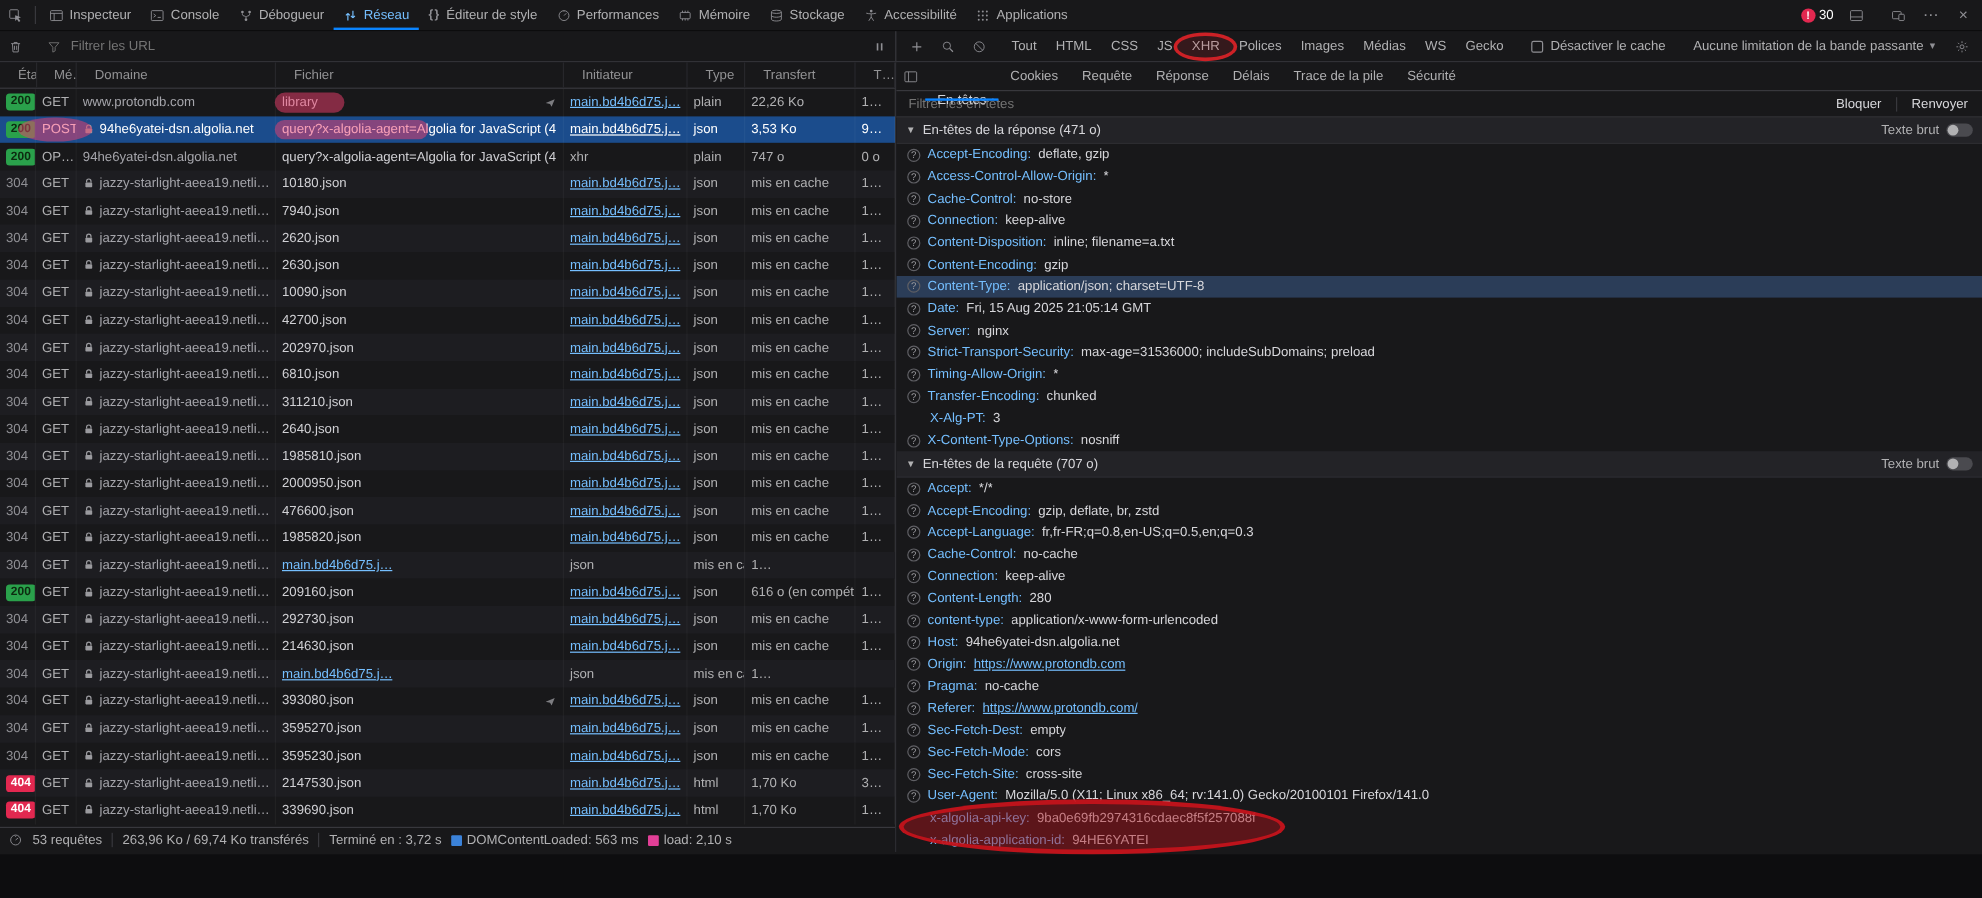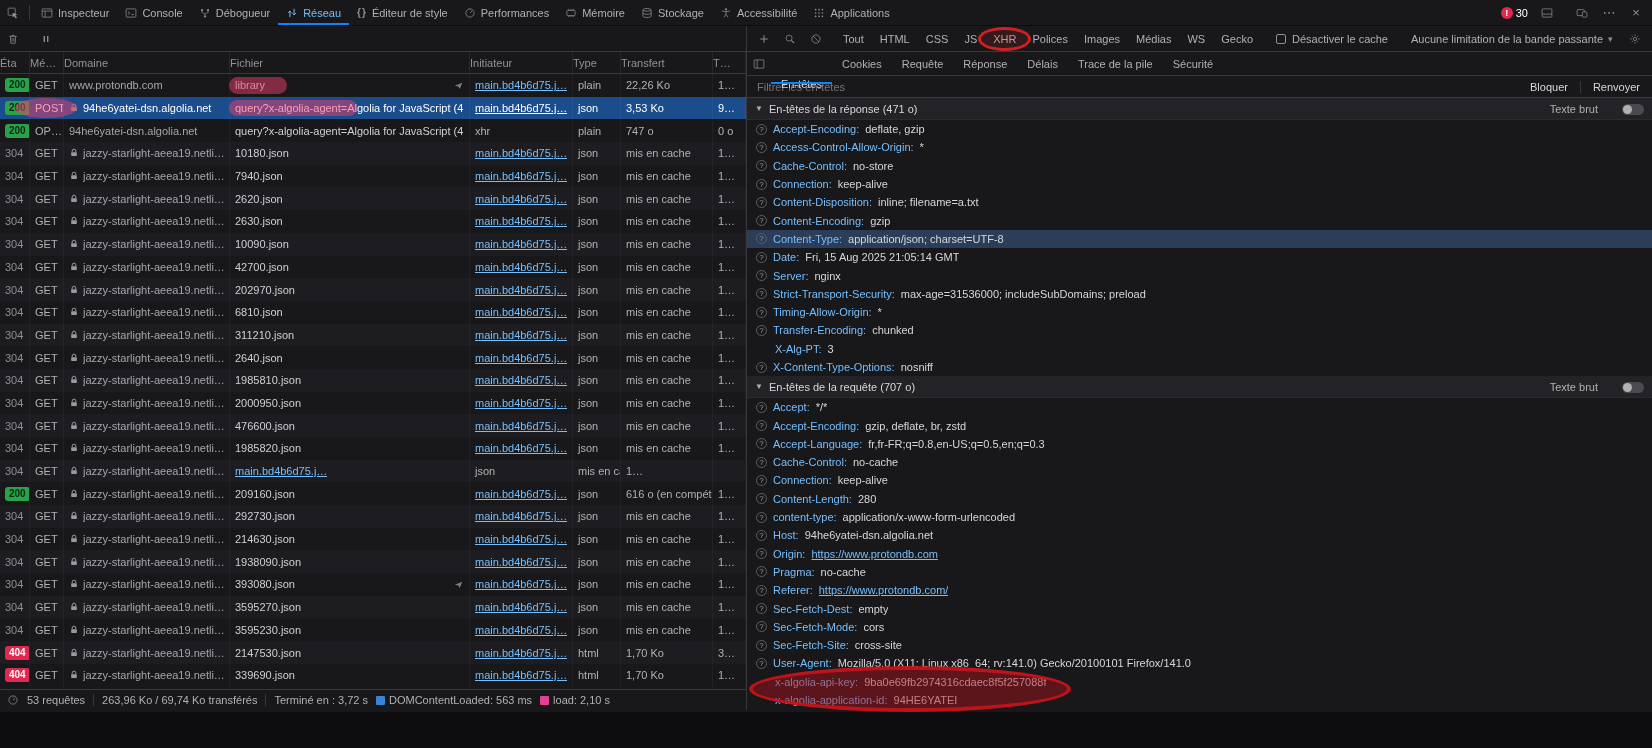--- a/index.html
+++ b/index.html
@@ -45,21 +45,21 @@
   .checkbox { width:10px; height:10px; border:1px solid #8f8f94; border-radius:2px; flex:none; }
   .throttle { display:flex; align-items:center; gap:5px; color:#b1b1b3; padding:0 7px; white-space:nowrap; }
   .caret { font-size:9px; color:#8f8f94; }
   .push-right { margin-left:auto; }
 
   
   .main { display:flex; height:658px; }
   .left { width:747px; flex:none; border-right:1px solid #38383d; display:flex; flex-direction:column; background:#18181a; }
   .grid8 { display:grid; grid-template-columns:30px 34px 166px 240px 103px 48px 92px 1fr; }
   .col-headers { height:22px; flex:none; border-bottom:1px solid #38383d; color:#939395; }
-  .col-h { display:flex; align-items:center; padding:0 0; border-right:1px solid #27272b; overflow:hidden; white-space:nowrap; }
+  .col-h { display:flex; align-items:center; padding:0 15px; border-right:1px solid #27272b; overflow:hidden; white-space:nowrap; }
   .req-list { flex:1; overflow:hidden; }
   .req-row { height:22.7px; align-items:center; color:#b1b1b3; }
   .req-row:nth-child(even) { background:#1d1d21; }
   .req-row.selected { background:#1b4c8c; }
   .req-row.selected .cell, .req-row.selected .lnk, .req-row.selected .st-plain { color:#fff; }
   .cell { height:100%; padding:0 5px; display:flex; align-items:center; gap:4px; min-width:0; white-space:nowrap; overflow:hidden; border-right:1px solid rgba(255,255,255,0.04); }
   .c-domain { color:#a5a5ab; }
   .c-file { color:#d0d0d4; }
   .ftext { flex:1; min-width:0; overflow:hidden; white-space:nowrap; }
   .pill { font-size:10px; border-radius:3px; padding:0 4px; line-height:14px; font-weight:bold; flex:none; }
@@ -84,21 +84,21 @@
   .dtabs { height:24px; flex:none; display:flex; align-items:stretch; border-bottom:1px solid #38383d; }
   .dtab { display:flex; align-items:center; padding:0 10px; color:#b1b1b3; position:relative; white-space:nowrap; }
   .dtab.active { color:#d7d7db;margin-top:32px; }
   .dtab.active::after { content:''; position:absolute; left:0; right:0; bottom:0; height:2px; background:#0a84ff; }
   .hfilter { height:22px; flex:none; display:flex; align-items:center; gap:8px; padding:0 8px; border-bottom:1px solid #38383d; }
   .hfilter input { flex:1; min-width:0; }
   .hf-btn { color:#d7d7db; padding:0 4px; white-space:nowrap; }
   .sections { flex:1; overflow:hidden; }
   .sec-header { height:22px; display:flex; align-items:center; gap:6px; padding:0 8px; background:#232327; border-bottom:1px solid #2c2c30; color:#d7d7db; }
   .tri { font-size:8px; color:#b1b1b3; flex:none; }
-  .raw-group { margin-left:auto; display:flex; align-items:flex-end; gap:24px; color:#b1b1b3; }
+  .raw-group { margin-left:auto; display:flex; align-items:flex-start; gap:6px; color:#b1b1b3; }
   .toggle { width:22px; height:11px; border-radius:6px; background:#4a4a4f; position:relative; flex:none; }
   .toggle::after { content:''; position:absolute; left:1px; top:1px; width:9px; height:9px; border-radius:50%; background:#b1b1b3; }
   .hrow { height:18.3px; display:flex; align-items:center; gap:6px; padding:0 9px; white-space:nowrap; }
   .hrow.selected { background:#2b3d58; }
   .qicon { width:11px; height:11px; flex:none; border:1px solid #5f5f64; border-radius:50%; color:#9a9a9e; font-size:8px; display:flex; align-items:center; justify-content:center; }
   .qspace { width:13px; flex:none; }
   .hname { color:#75bfff; flex:none; }
   .hvalue { color:#d7d7db; overflow:hidden; min-width:0; }
   .hvalue.lnk { color:#75bfff; text-decoration:underline; }
 
@@ -253,20 +253,28 @@
   <div class="netbar">
     <div class="net-left">
       <div class="tool-btn">
         <span class="ic">
             <svg viewBox="0 0 16 16">
               <path d="M3 4.5h10M6.3 4.5V3.2h3.4v1.3M4.5 4.5l.6 9.2h5.8l.6-9.2M6.8 6.8v4.6m2.4-4.6v4.6" fill="none" stroke="currentColor"></path>
             </svg>
           </span>
       </div>
       <div class="vsep"></div>
+      <div class="url-filter">
+        <span class="ic">
+            <svg viewBox="0 0 16 16">
+              <path d="M2.5 3.5h11l-4.2 5v4l-2.6 1.4v-5.4z" fill="none" stroke="currentColor"></path>
+            </svg>
+          </span>
+        <input type="text" placeholder="Filtrer les URL" style="">
+      </div>
       <div class="tool-btn">
         <span class="ic">
             <svg viewBox="0 0 16 16">
               <path d="M5.7 4v8M10.3 4v8" fill="none" stroke="currentColor" stroke-width="1.8"></path>
             </svg>
           </span>
       </div>
     </div>
     <div class="net-right">
       <div class="tool-btn">
@@ -841,23 +849,20 @@
             <div class="cell c-method">GET</div>
             <div class="cell c-domain">
               <span class="lock">
                 <svg viewBox="0 0 12 12">
                   <path d="M3.8 5V3.6a2.2 2.2 0 014.4 0V5" fill="none" stroke="currentColor" stroke-width="1.2"></path>
                   <rect x="2.6" y="5" width="6.8" height="4.6" rx="0.8" fill="currentColor"></rect>
                 </svg>
               </span>
               <span class="ftext">jazzy-starlight-aeea19.netli…</span>
             </div>
-            <div class="cell c-file">
-              <span class="ftext">1938090.json</span>
-            </div>
             <div class="cell c-init">
               <span class="lnk">main.bd4b6d75.j…</span>
             </div>
             <div class="cell c-type">json</div>
             <div class="cell c-transfer">mis en cache</div>
             <div class="cell c-size">1…</div>
           </div>
           <div class="req-row grid8">
             <div class="cell c-status">
               <span class="st-plain">304</span>

